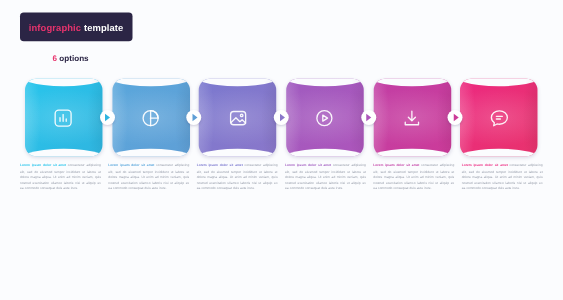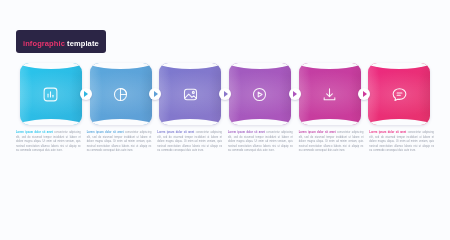--- a/index.html
+++ b/index.html
@@ -23,21 +23,20 @@
     top: 10px;
   }
 
   #title-badge {
     display: inline-block;
     background: #2b2545;
     border-radius: 3px;
     padding: 3px 7px 4px 7px;
     line-height: 1;
     white-space: nowrap;
-    margin-top: 20px;
   }
 
   #title-badge .t1 {
     font-size: 7.5px;
     font-weight: bold;
     color: #e8336d;
     letter-spacing: 0.1px;
   }
   #title-badge .t2 {
     font-size: 7.5px;

